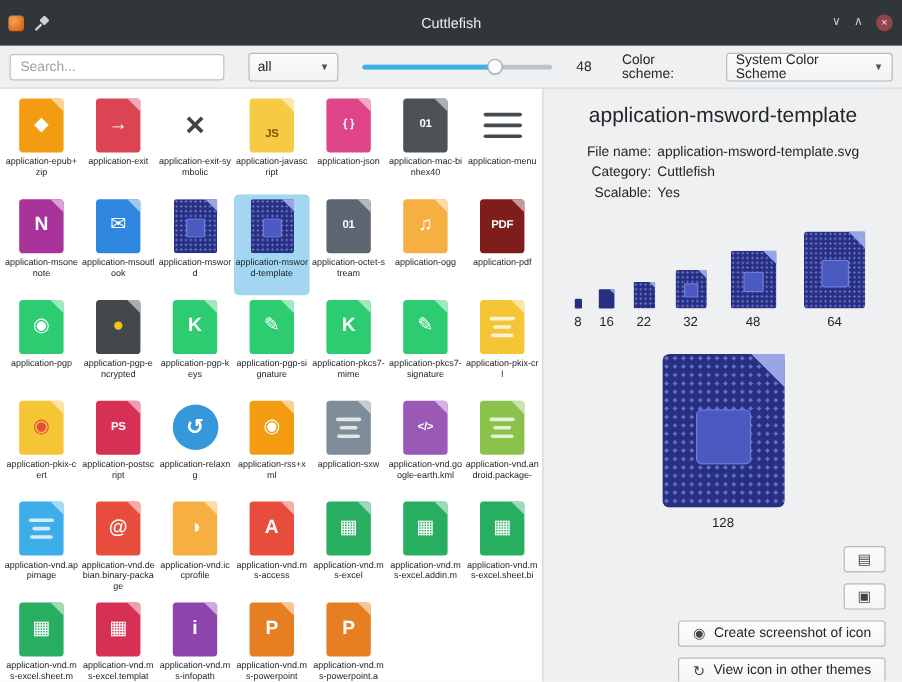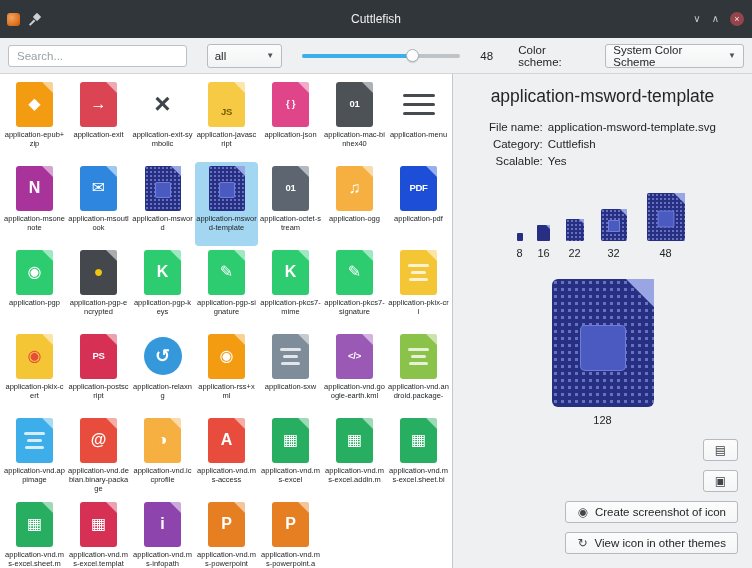--- a/index.html
+++ b/index.html
@@ -217,21 +217,21 @@
           <div class="icon-box">
             <div class="page" style="background: rgb(245, 176, 65);">
               <div class="fold"></div>
               <span class="page-glyph">♫</span>
             </div>
           </div>
           <div class="cell-label">application-ogg</div>
         </div>
         <div class="cell">
           <div class="icon-box">
-            <div class="page" style="background: #1d4ed8;">
+            <div class="page" style="background: #7f1d1d;">
               <div class="fold"></div>
               <span class="page-glyph small">PDF</span>
             </div>
           </div>
           <div class="cell-label">application-pdf</div>
         </div>
         <div class="cell">
           <div class="icon-box">
             <div class="page" style="background: rgb(46, 204, 113);">
               <div class="fold"></div>
@@ -525,20 +525,29 @@
           <div class="size-label">32</div>
         </div>
         <div class="size-item">
           <div style="display: flex; align-items: flex-end; justify-content: center; width: 48px; height: 48px;">
             <div style="position: relative; width: 38px; height: 48px; background: radial-gradient(rgba(165, 180, 255, 0.5) 1px, transparent 1px) 0% 0% / 4px 4px rgb(39, 47, 130); border-radius: 2px;">
               <div style="position: absolute; top: 0px; right: 0px; width: 0px; height: 0px; border-style: solid; border-width: 0px 11px 11px 0px; border-color: transparent rgb(154, 165, 227) transparent transparent;"></div>
               <div style="position: absolute; left: 50%; top: 54%; transform: translate(-50%, -50%); width: 17px; height: 17px; background: rgb(75, 90, 193); border-radius: 2px; box-shadow: rgba(185, 195, 255, 0.35) 0px 0px 0px 1px inset;"></div>
             </div>
           </div>
           <div class="size-label">48</div>
+        </div>
+        <div class="size-item">
+          <div style="display: flex; align-items: flex-end; justify-content: center; width: 64px; height: 64px;">
+            <div style="position: relative; width: 51px; height: 64px; background: radial-gradient(rgba(165, 180, 255, 0.5) 1px, transparent 1px) 0% 0% / 4px 4px rgb(39, 47, 130); border-radius: 3px;">
+              <div style="position: absolute; top: 0px; right: 0px; width: 0px; height: 0px; border-style: solid; border-width: 0px 14px 14px 0px; border-color: transparent rgb(154, 165, 227) transparent transparent;"></div>
+              <div style="position: absolute; left: 50%; top: 54%; transform: translate(-50%, -50%); width: 23px; height: 23px; background: rgb(75, 90, 193); border-radius: 2px; box-shadow: rgba(185, 195, 255, 0.35) 0px 0px 0px 1px inset;"></div>
+            </div>
+          </div>
+          <div class="size-label">64</div>
         </div>
       </div>
     <div class="large-wrap">
       <div id="large-preview">
           <div style="display: flex; align-items: flex-end; justify-content: center; width: 128px; height: 128px;">
             <div style="position: relative; width: 102px; height: 128px; background: radial-gradient(rgba(165, 180, 255, 0.5) 1.6px, transparent 1.6px) 0% 0% / 7px 7px rgb(39, 47, 130); border-radius: 6px;">
               <div style="position: absolute; top: 0px; right: 0px; width: 0px; height: 0px; border-style: solid; border-width: 0px 28px 28px 0px; border-color: transparent rgb(154, 165, 227) transparent transparent;"></div>
               <div style="position: absolute; left: 50%; top: 54%; transform: translate(-50%, -50%); width: 46px; height: 46px; background: rgb(75, 90, 193); border-radius: 5px; box-shadow: rgba(185, 195, 255, 0.35) 0px 0px 0px 1px inset;"></div>
             </div>
           </div>

